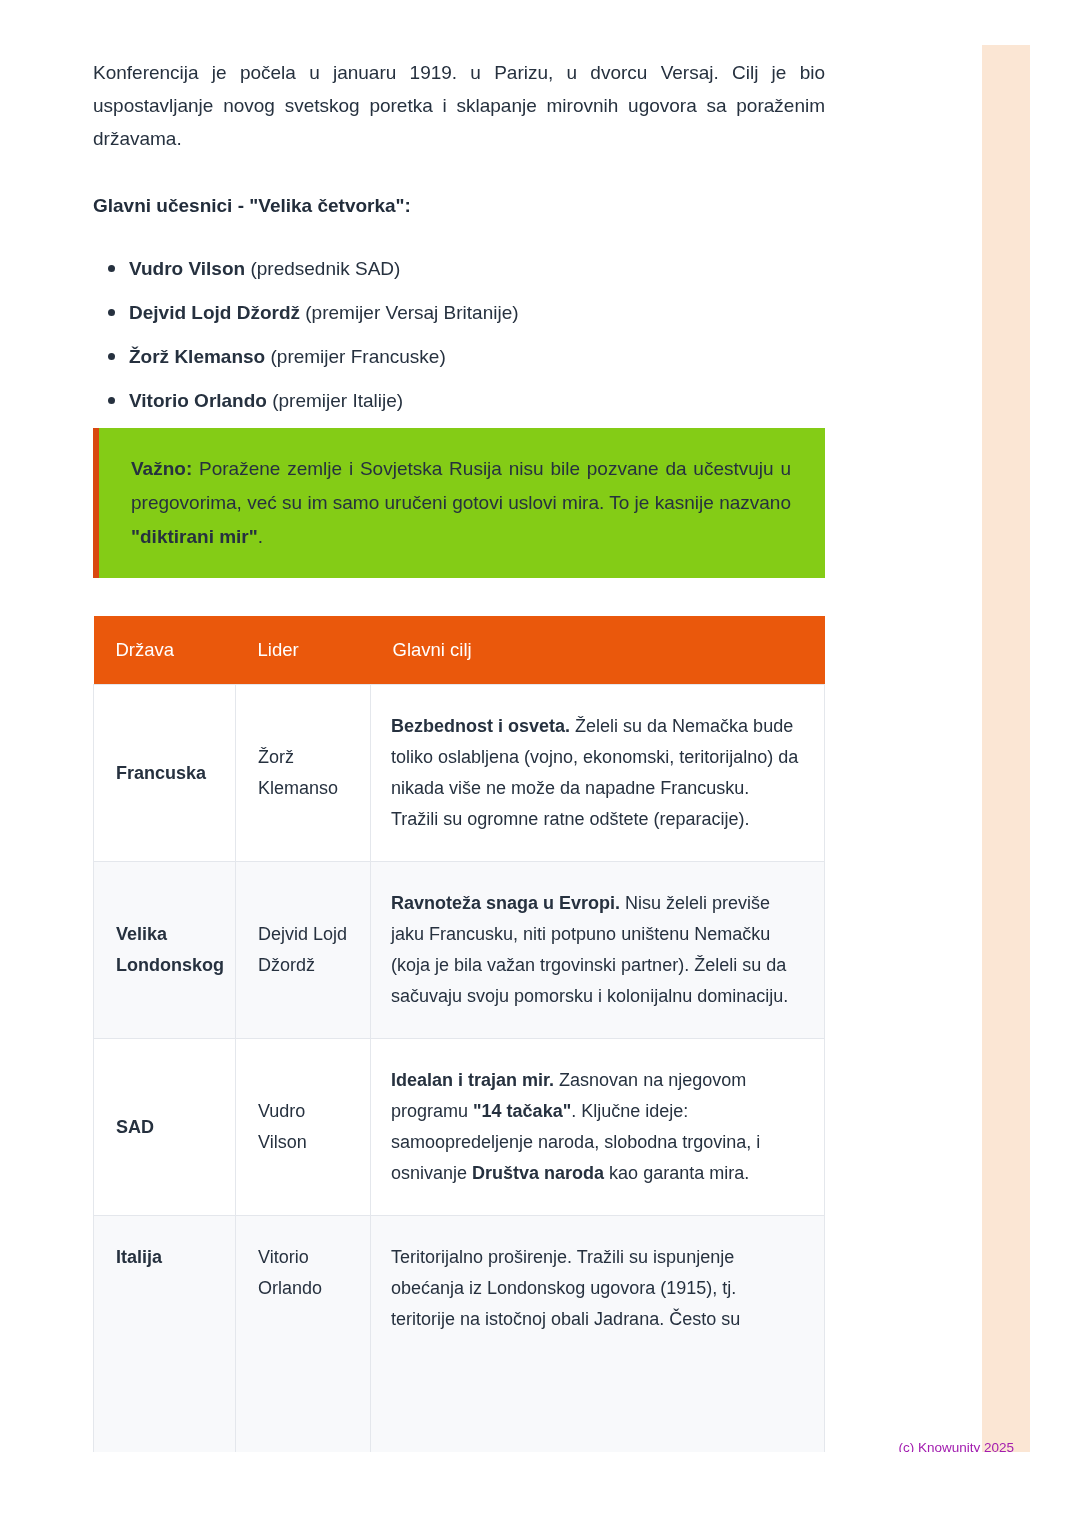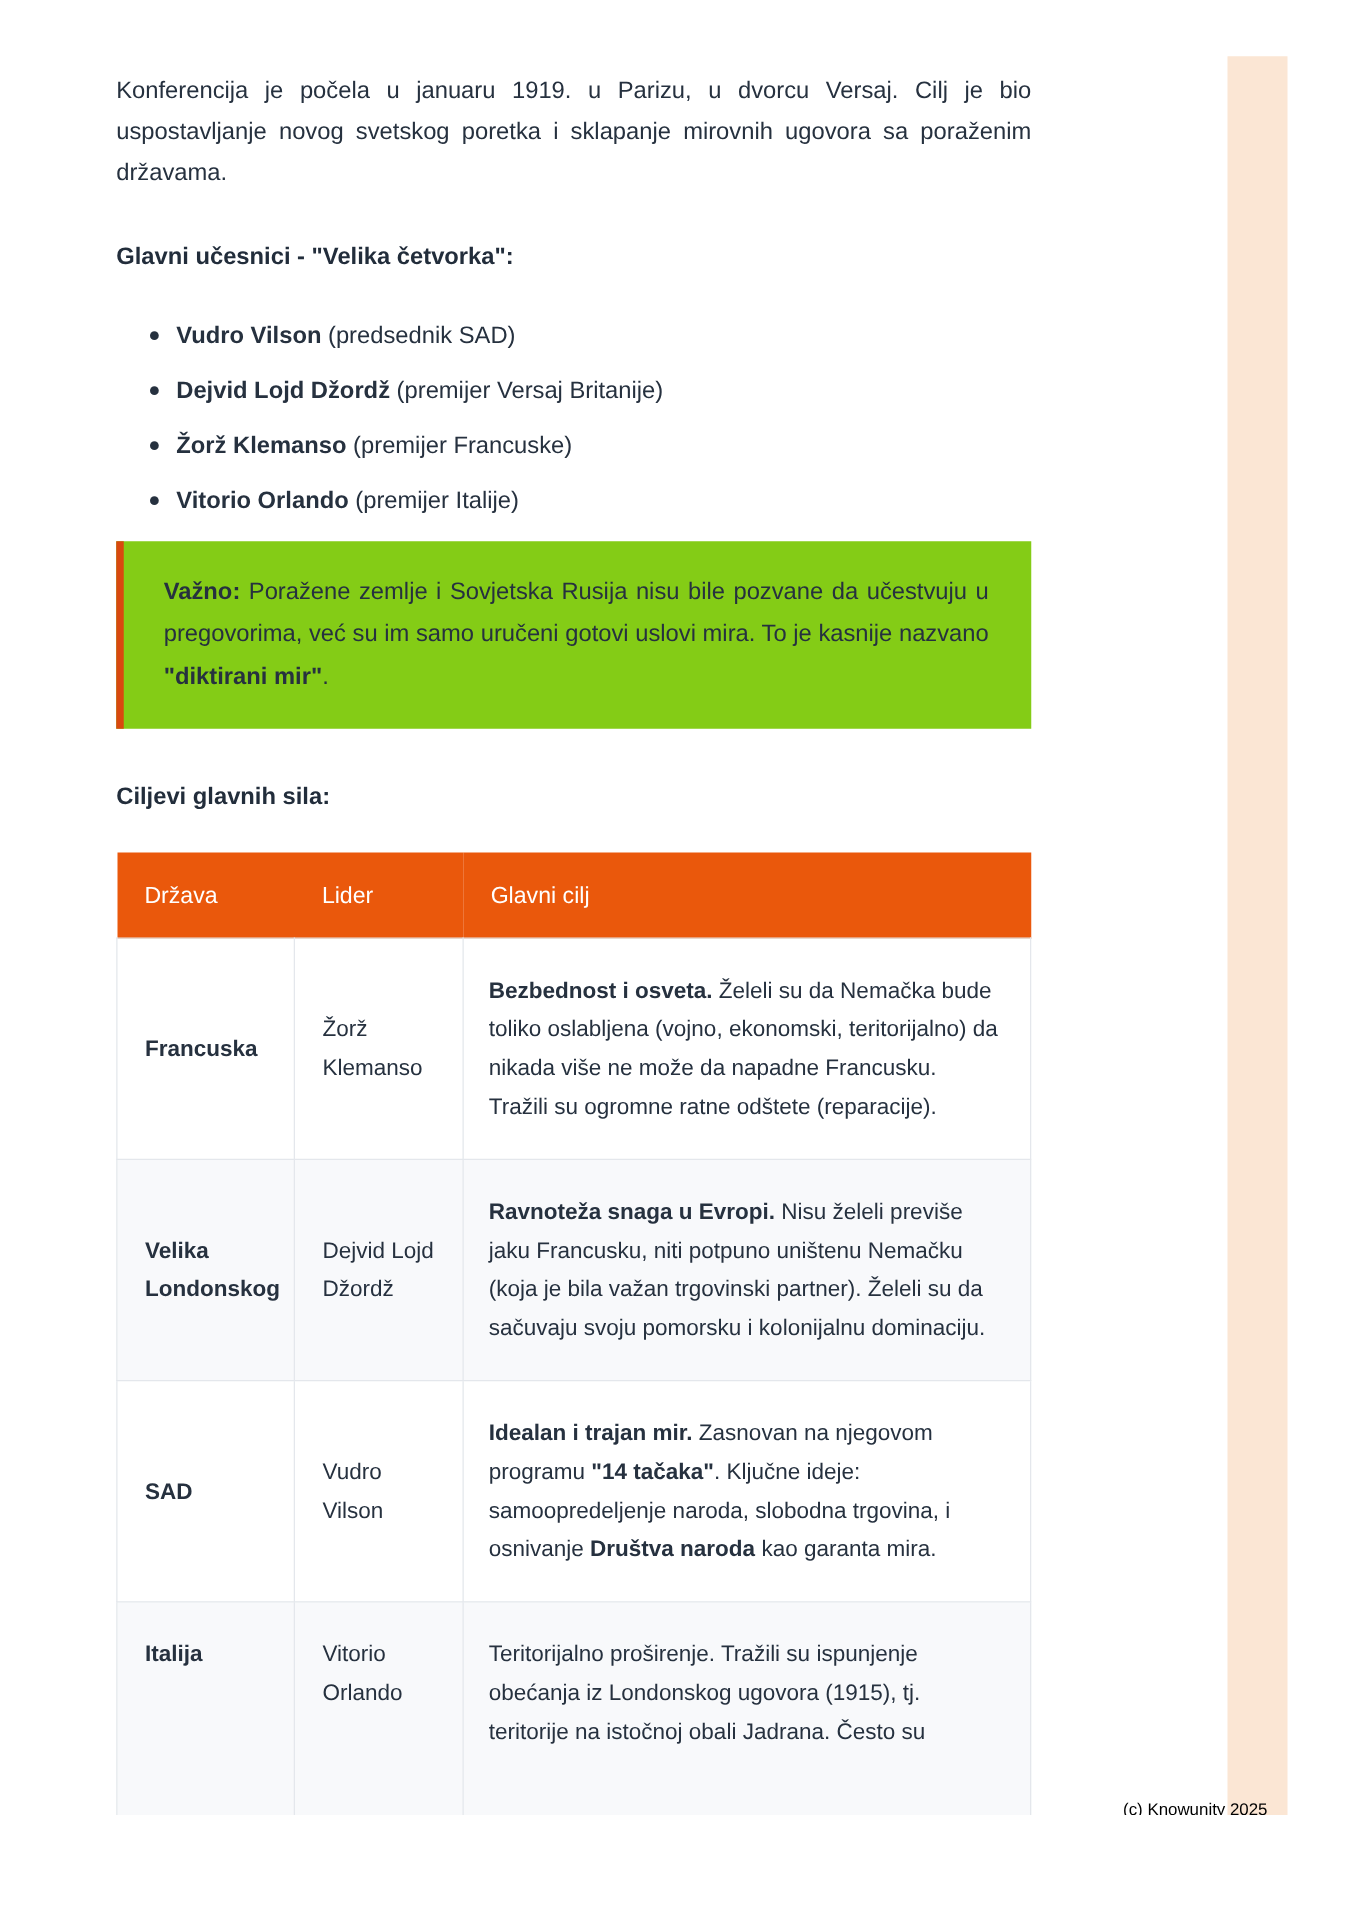--- a/index.html
+++ b/index.html
@@ -29,21 +29,21 @@
     padding-top:56px;
     font-size:19px;
     line-height:33px;
     z-index:1;
   }
 
   .intro { text-align:justify; margin-bottom:34px; }
 
   h3.sec { font-size:19px; font-weight:700; margin-bottom:30px; color:#222d3b; }
 
-  ul.participants { list-style:none; margin:16px; }
+  ul.participants { list-style:none; margin:4px; }
   ul.participants li { position:relative; padding-left:32px; margin-bottom:11px; }
   ul.participants li::before {
     content:""; position:absolute; left:11px; top:13px;
     width:7px; height:7px; border-radius:50%; background:#26313f;
   }
   .b { font-weight:700; }
 
   .callout {
     background:#84cc16;
     border-left:6px solid #d9480f;
@@ -85,21 +85,21 @@
 
   td.country { font-weight:700;margin-top:44px; }
   td.goal { vertical-align:top; padding:26px 24px 26px 20px; }
 
   tbody tr.last td { vertical-align:top; height:240px; }
 
   .footer {
     position:absolute;
     top:1440px; right:66px;
     font-size:13.5px;
-    color:#000000;
+    color:#a21caf;
     z-index:2;
   }
 </style>
 </head>
 <body>
 
 <div class="page">
 
   <div class="side-strip"></div>
 
@@ -121,21 +121,20 @@
       </li>
       <li>
         <span class="b">Vitorio Orlando</span><span> (premijer Italije)</span>
       </li>
     </ul>
 
     <div class="callout">
       <p><span style="font-weight: 700;">Važno:</span><span> Poražene zemlje i Sovjetska Rusija nisu bile pozvane da učestvuju u pregovorima, već su im samo uručeni gotovi uslovi mira. To je kasnije nazvano </span><span style="font-weight: 700;">"diktirani mir"</span><span>.</span></p>
     </div>
 
-    <h3 class="sec goals">Ciljevi glavnih sila:</h3>
 
     <table class="goals-table">
       <colgroup>
           <col class="c1">
           <col class="c2">
           <col class="c3">
         </colgroup>
       <thead>
         <tr>
           <th>Država</th>

